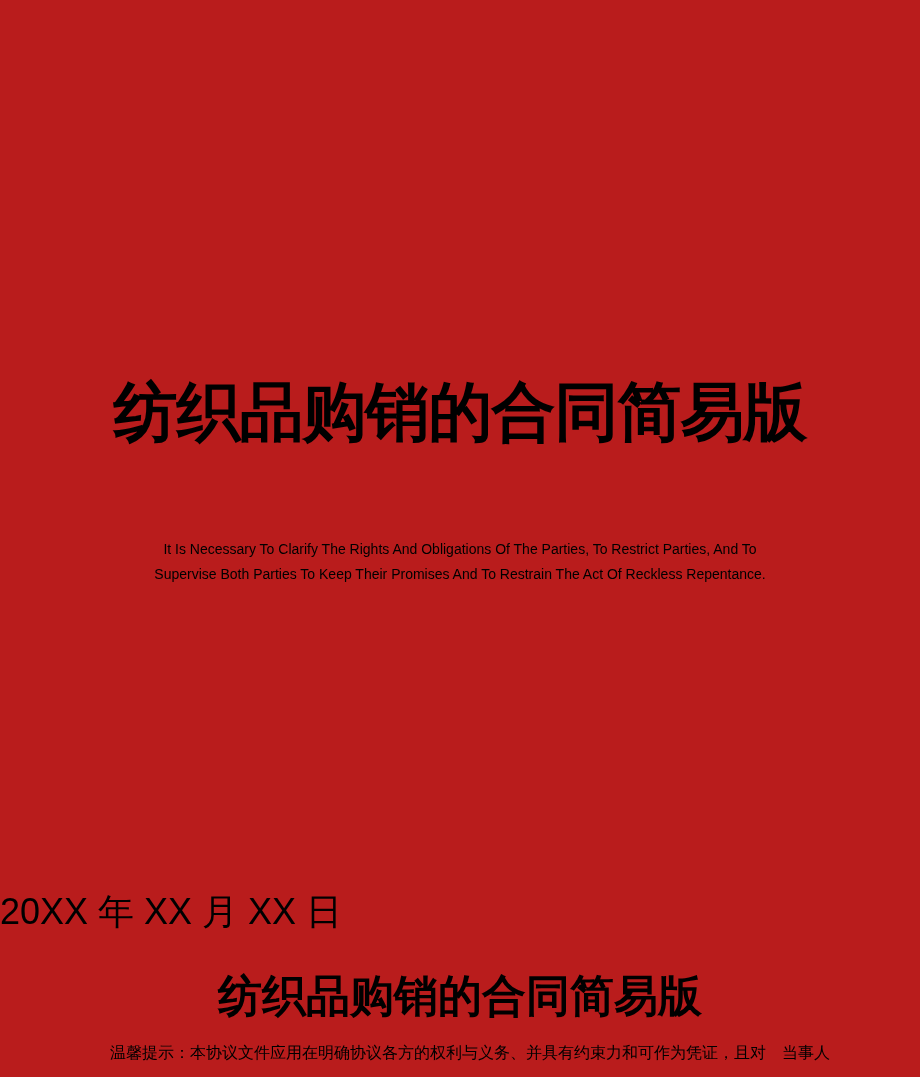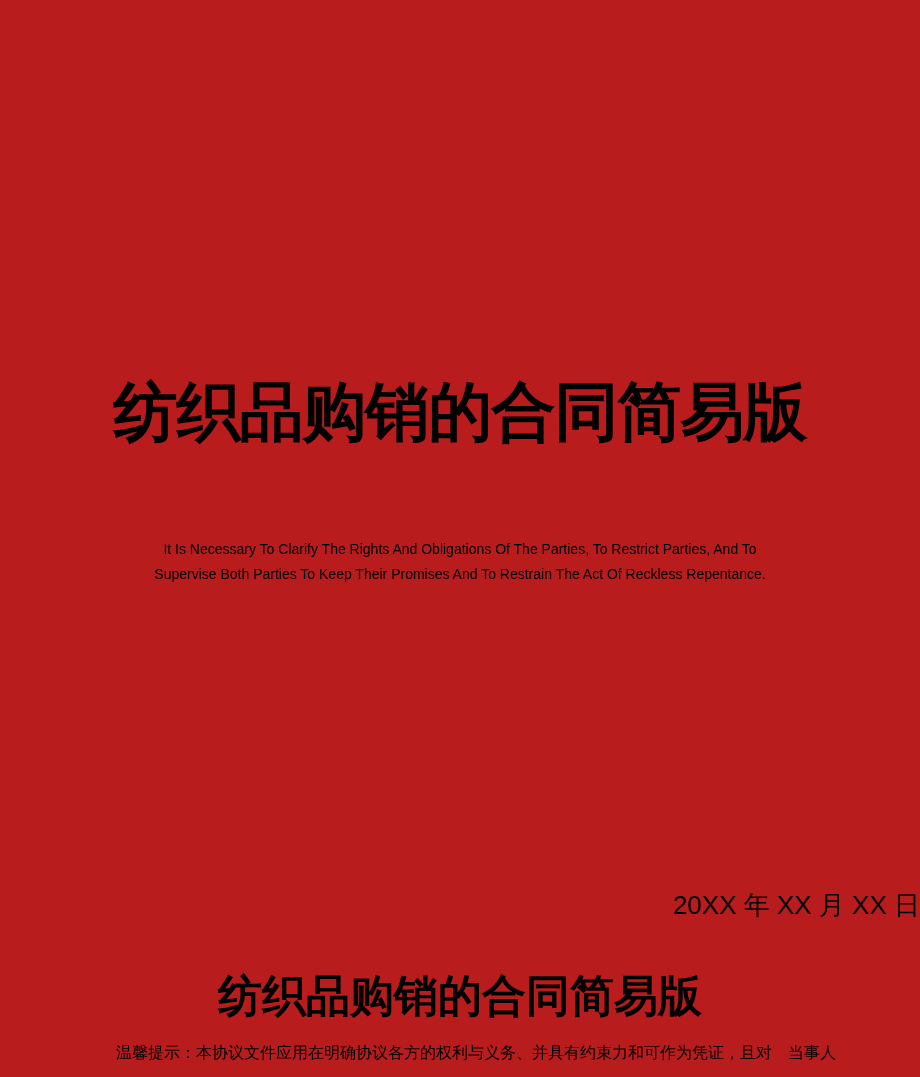--- a/index.html
+++ b/index.html
@@ -54,40 +54,40 @@
   .compiler-value {
     font-size: 34px;
     margin-left: 34px;
     letter-spacing: 0px;
   }
   .date-line {
     position: absolute;
     top: 891px;
     left: 0;
     width: 100%;
-    text-align: right;
-    font-size: 26px;
+    text-align: left;
+    font-size: 36px;
     white-space: nowrap;
     line-height: 1.15;
   }
   .section-heading {
     position: absolute;
     top: 970px;
     left: 0;
     width: 100%;
     text-align: center;
     font-size: 44px;
     font-weight: bold;
     white-space: nowrap;
     line-height: 1.2;
   }
   .notice {
     position: absolute;
     top: 1042px;
-    left: 116px;
+    left: 110px;
     right: 100px;
     font-size: 16px;
     line-height: 22px;
     white-space: nowrap;
     text-align: left;
   }
 </style>
 </head>
 <body>
 

